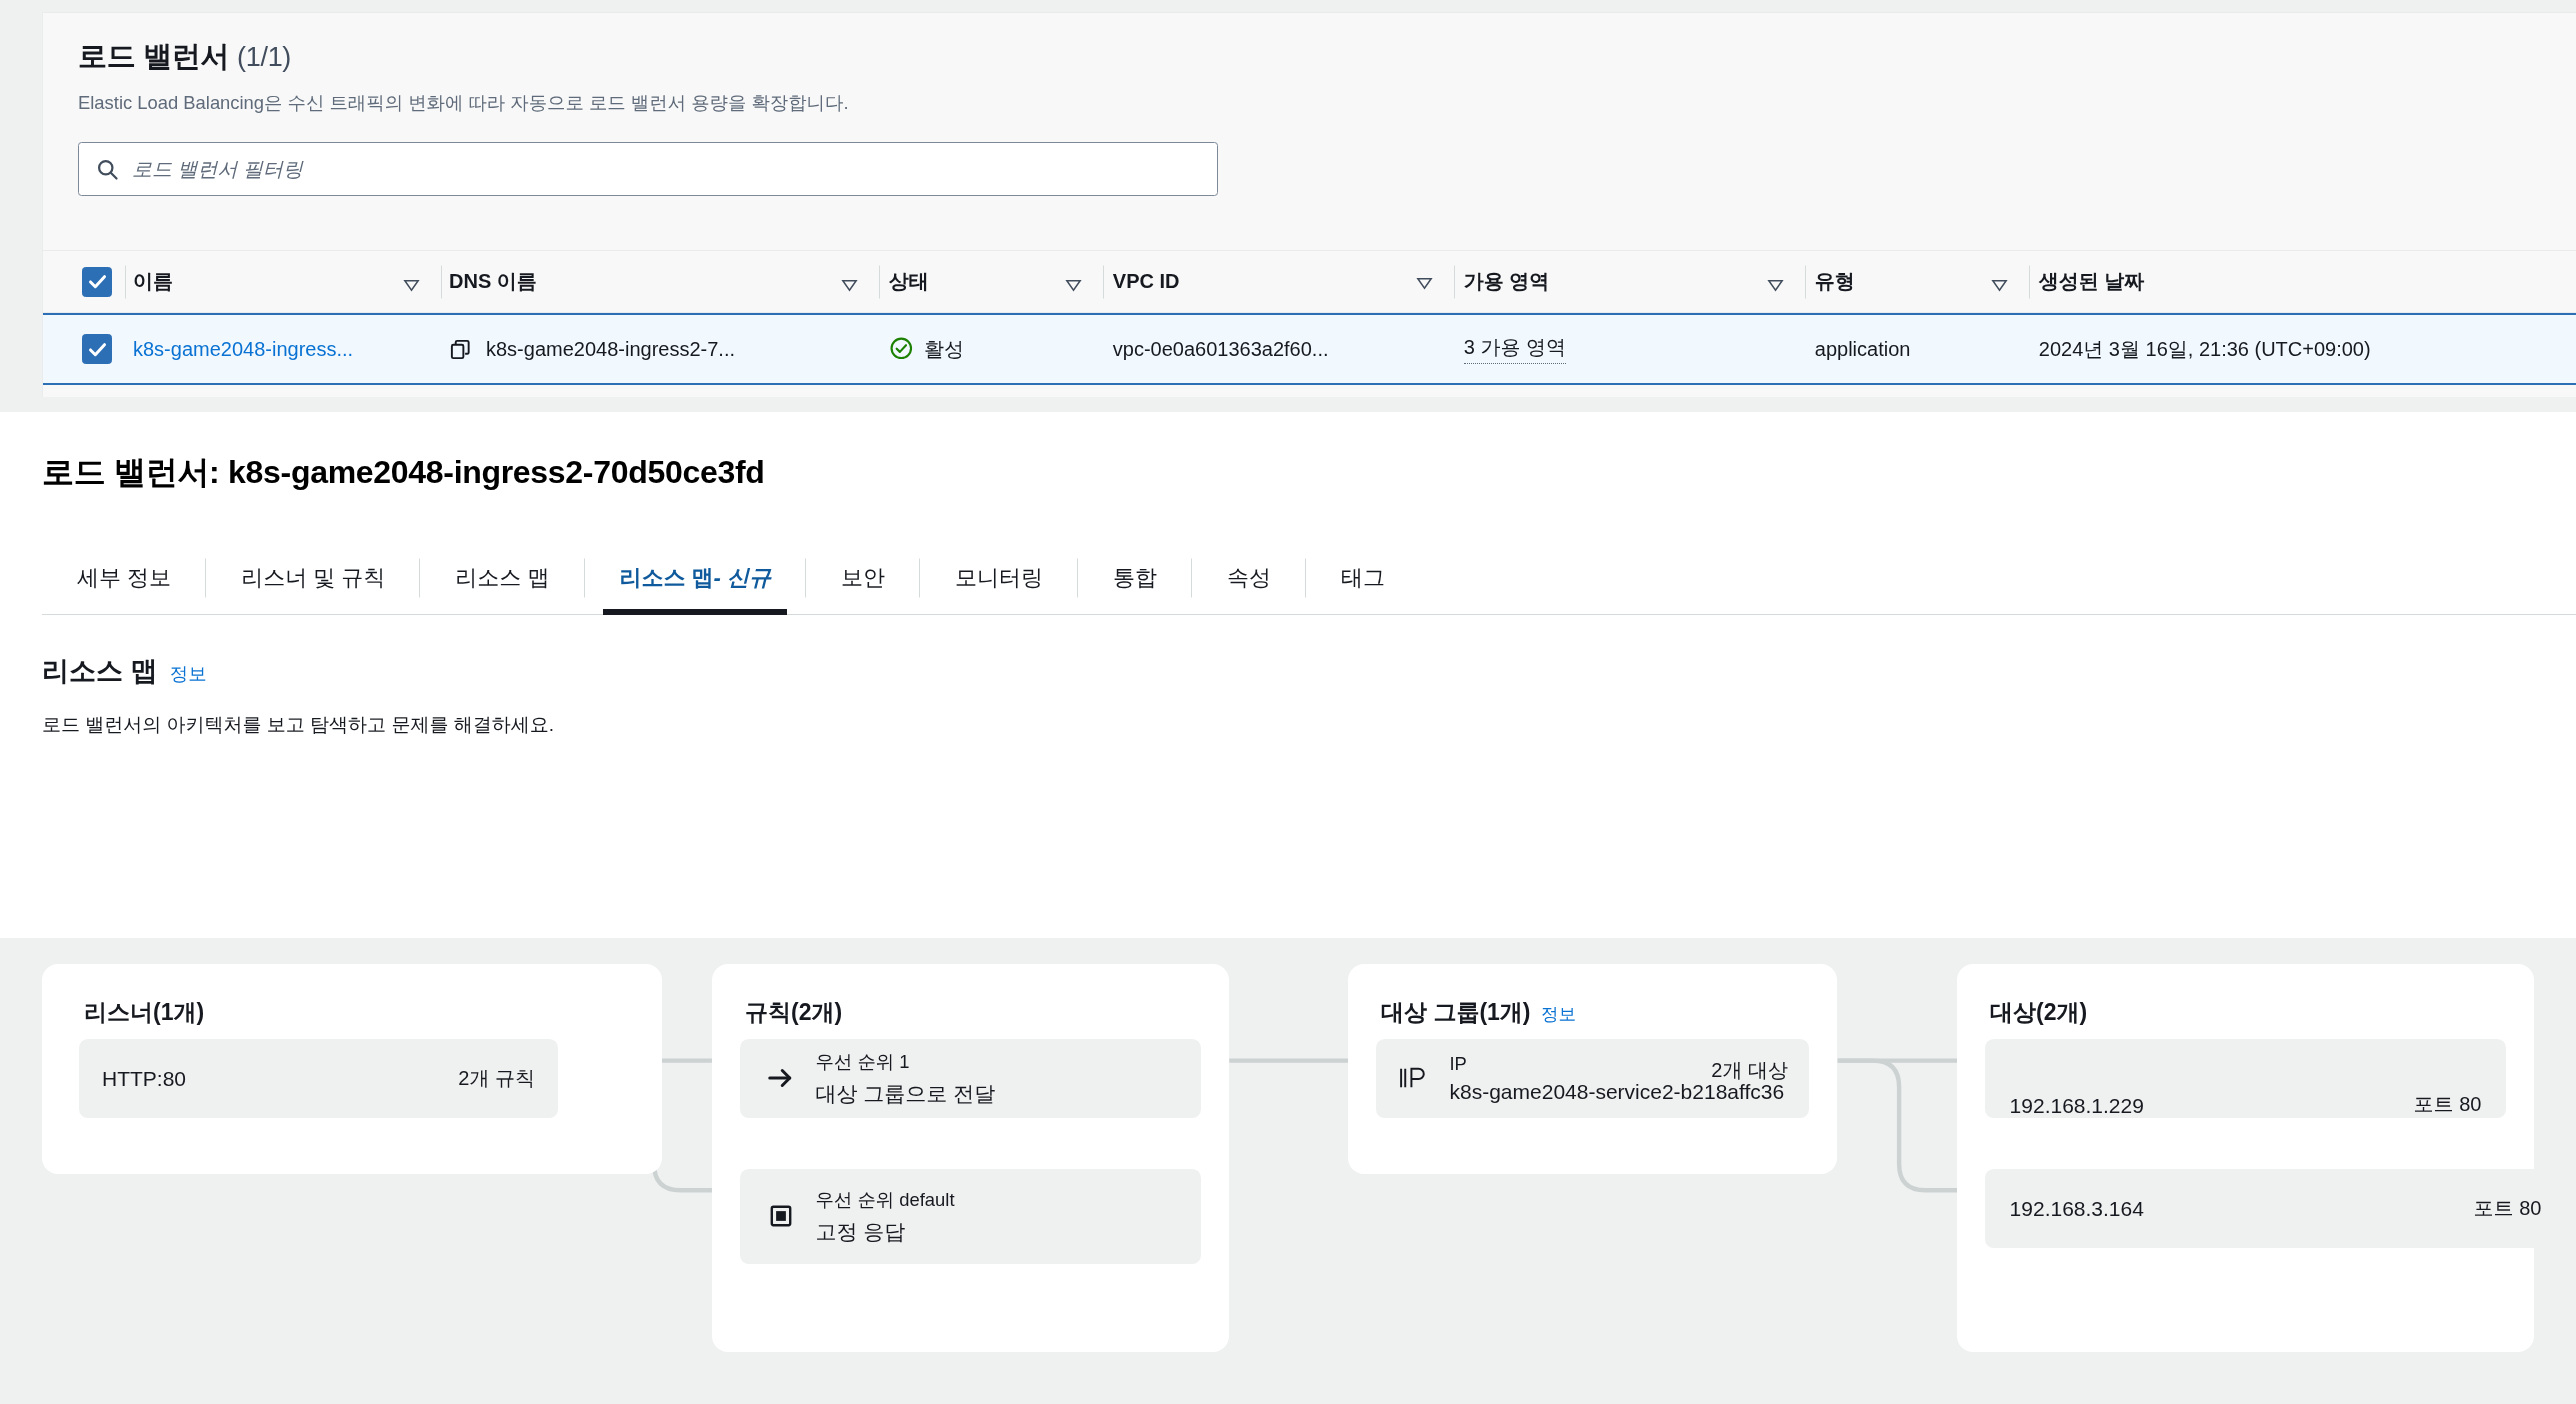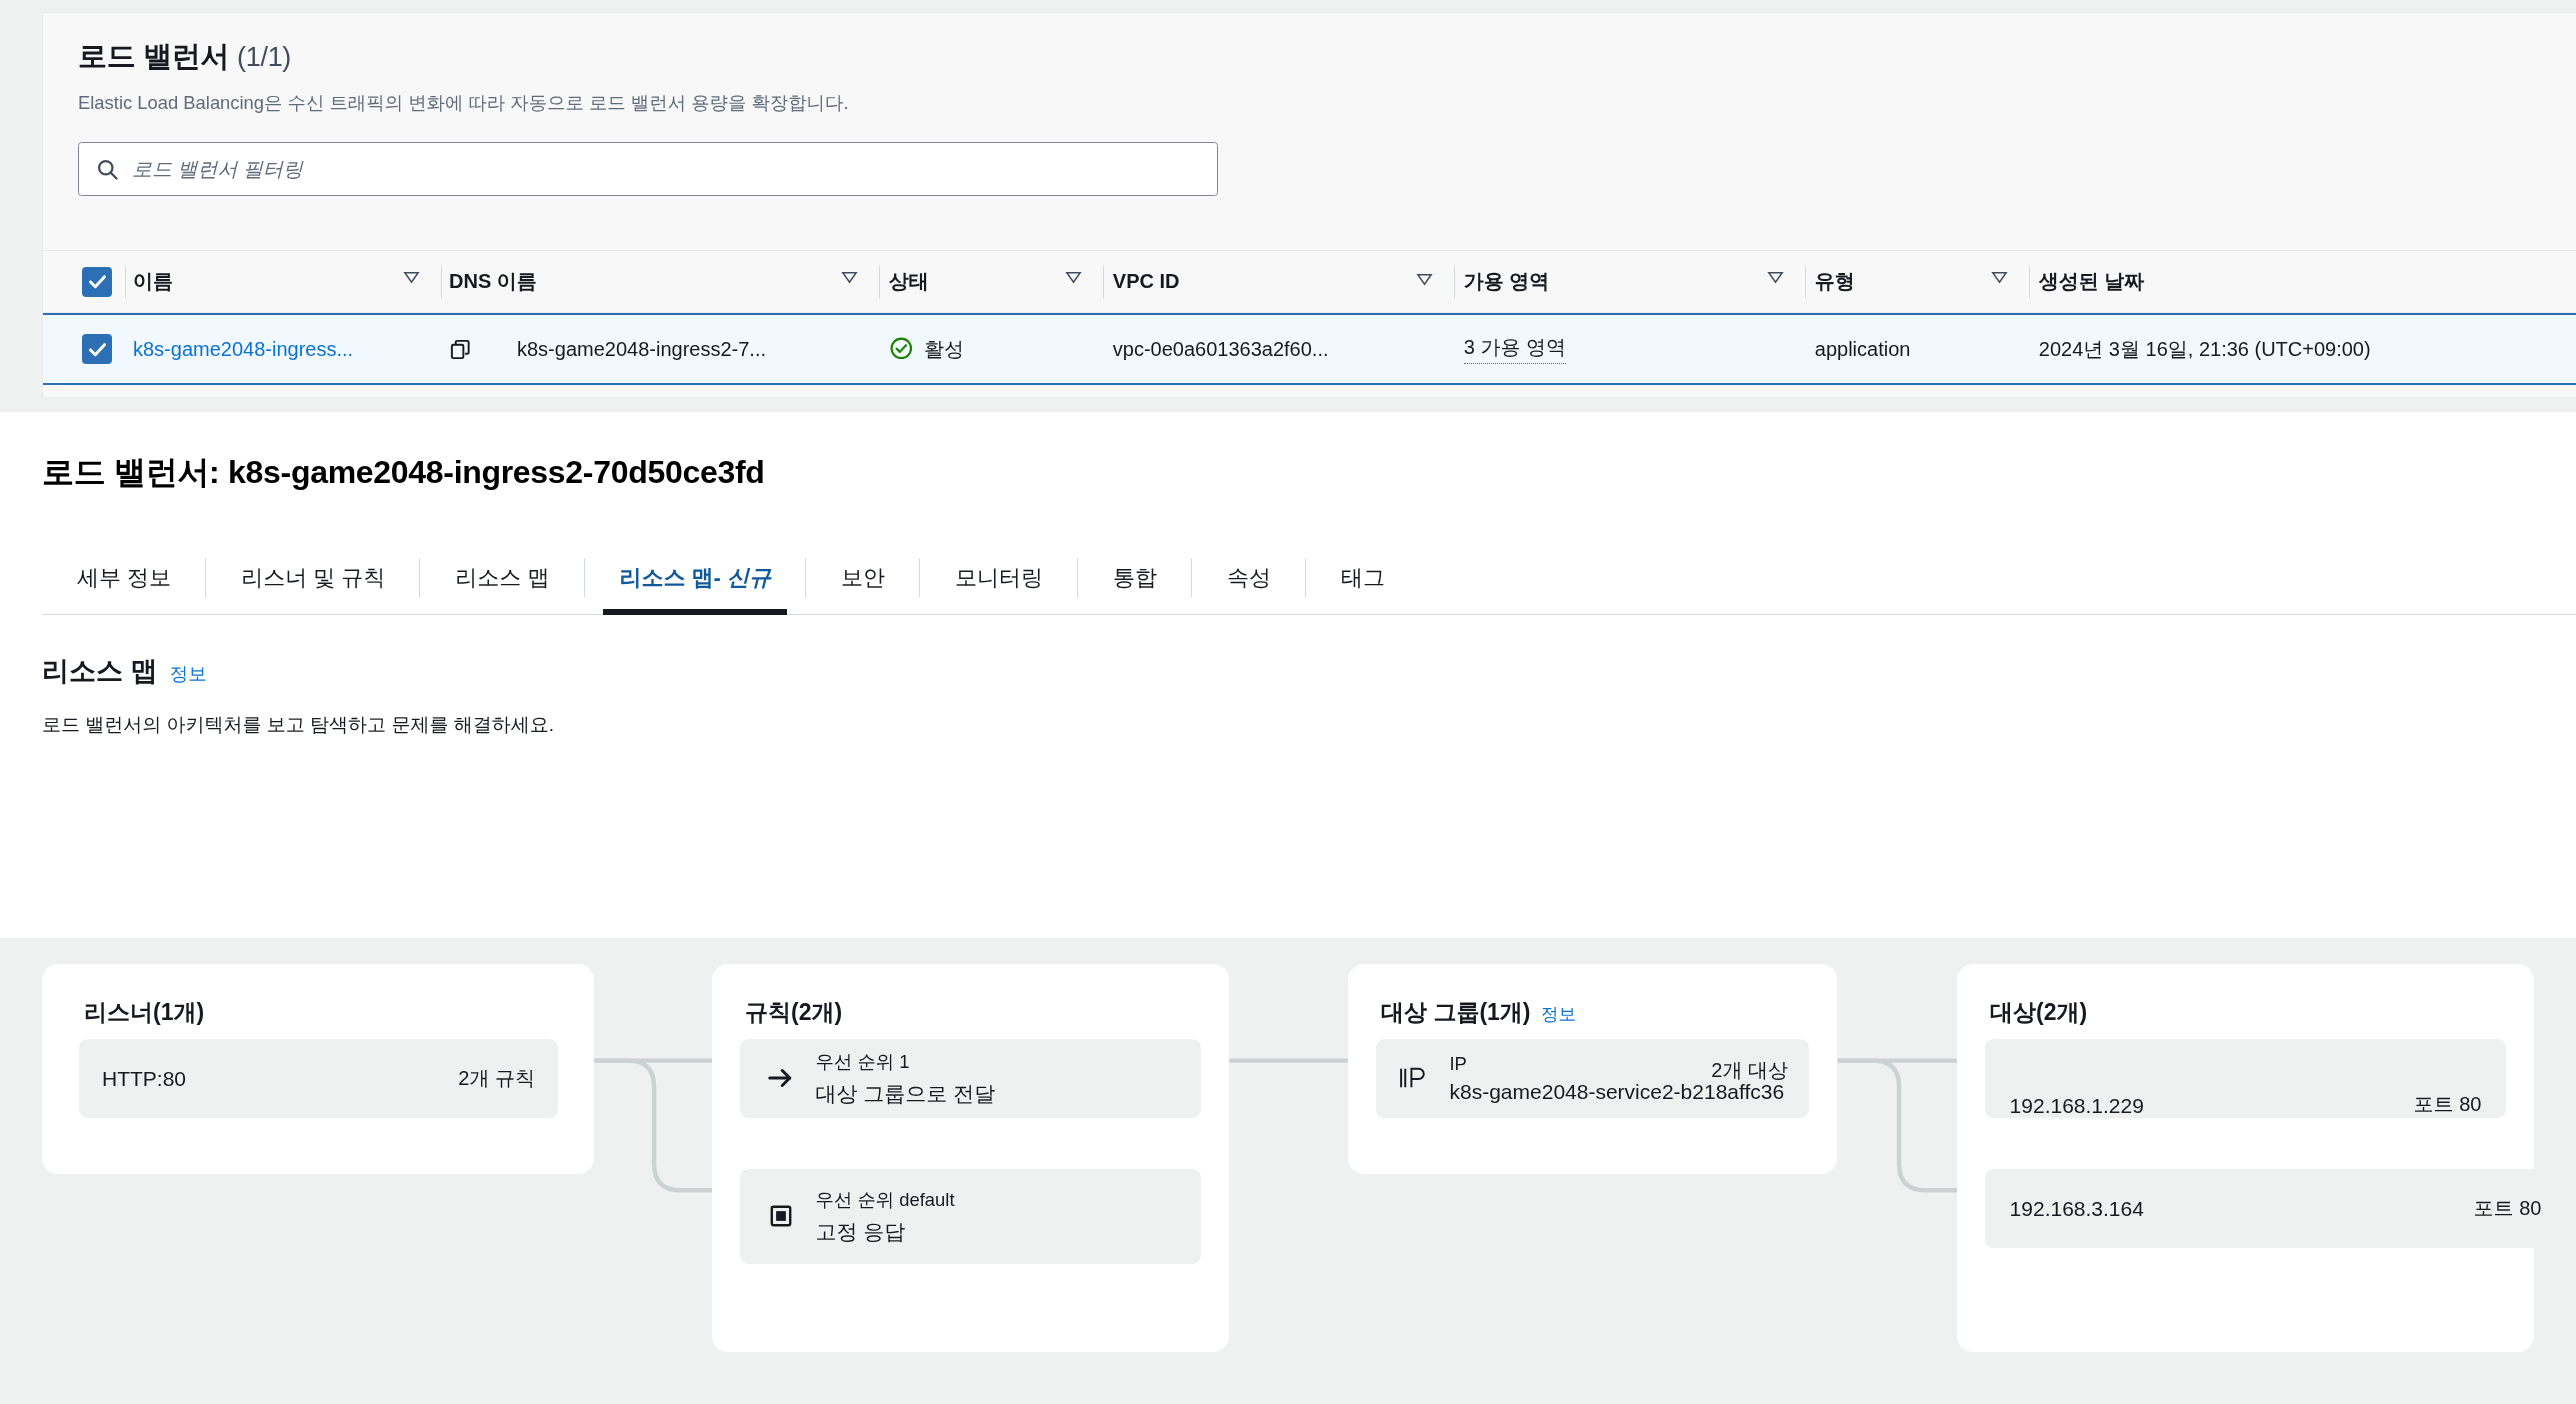--- a/index.html
+++ b/index.html
@@ -62,21 +62,21 @@
     border-bottom: 0.9px solid #e9ebed;
   }
   .trow {
     display: flex; align-items: center;
     height: 72px;
     background: #f1f8fe;
     border-top: 2.6px solid #2c6fb5;
     border-bottom: 2.6px solid #2c6fb5;
     position: relative;
   }
-  .cell { display: flex; align-items: flex-start; position: relative; gap: 31px; }
+  .cell { display: flex; align-items: flex-end; position: relative; }
   .c-check { width: 83px; flex: 0 0 83px; justify-content: flex-start; padding-left: 39px; }
   .c-name  { width: 316px; flex: 0 0 316px; padding-left: 7px; }
   .c-dns   { width: 438px; flex: 0 0 438px; padding-left: 7px; }
   .c-state { width: 224px; flex: 0 0 224px; padding-left: 8.8px; }
   .c-vpc   { width: 351px; flex: 0 0 351px; padding-left: 8.8px; }
   .c-az    { width: 351px; flex: 0 0 351px; padding-left: 8.8px; }
   .c-type  { width: 224px; flex: 0 0 224px; padding-left: 8.8px; }
   .c-date  { flex: 1 1 auto; padding-left: 8.8px; }
 
   .th-label { font-size: 20px; font-weight: 700; color: #16191f; white-space: nowrap; }
@@ -426,21 +426,21 @@
 
     <path d="M676 140 L716 140 Q746 140 746 170 L746 258 Q746 288 776 288 L812 288" stroke="#ccd2d2" stroke-width="5" fill="none"></path>
 
     <path d="M1402 140 L1538 140" stroke="#ccd2d2" stroke-width="5" fill="none"></path>
 
     <path d="M2096 140 L2232 140" stroke="#ccd2d2" stroke-width="5" fill="none"></path>
 
     <path d="M2096 140 L2136 140 Q2166 140 2166 170 L2166 258 Q2166 288 2196 288 L2232 288" stroke="#ccd2d2" stroke-width="5" fill="none"></path>
   </svg>
 
-  <div class="node-col" style="left:42px; top:26px; width:552px; height:210px;">
+  <div class="node-col" style="left:42px; top:26px; width:620px; height:210px;">
     <div class="col-title" style="position:absolute; left:42px; top:33px;">
       <span>리스너(1개)</span>
     </div>
     <div class="node" style="position:absolute; left:37px; top:75px; width:479px; height:79px; padding:0 23px;">
       <div class="node-main">
         <span class="node-txt">HTTP:80</span>
       </div>
       <span class="node-right">2개 규칙</span>
     </div>
   </div>

